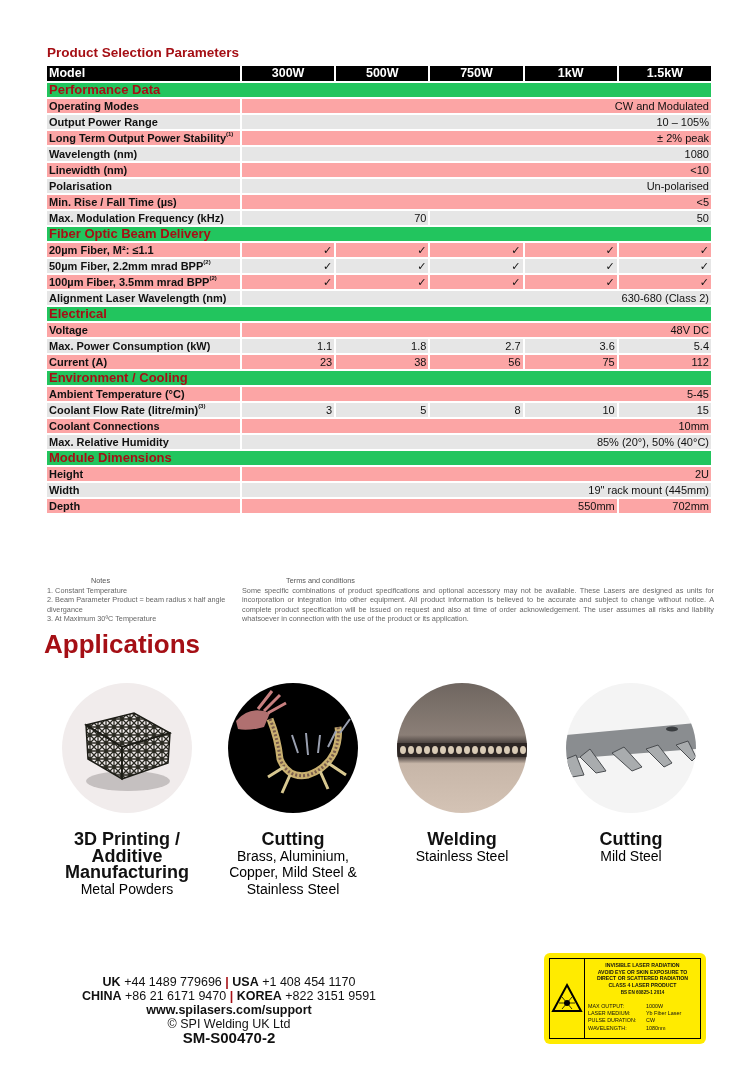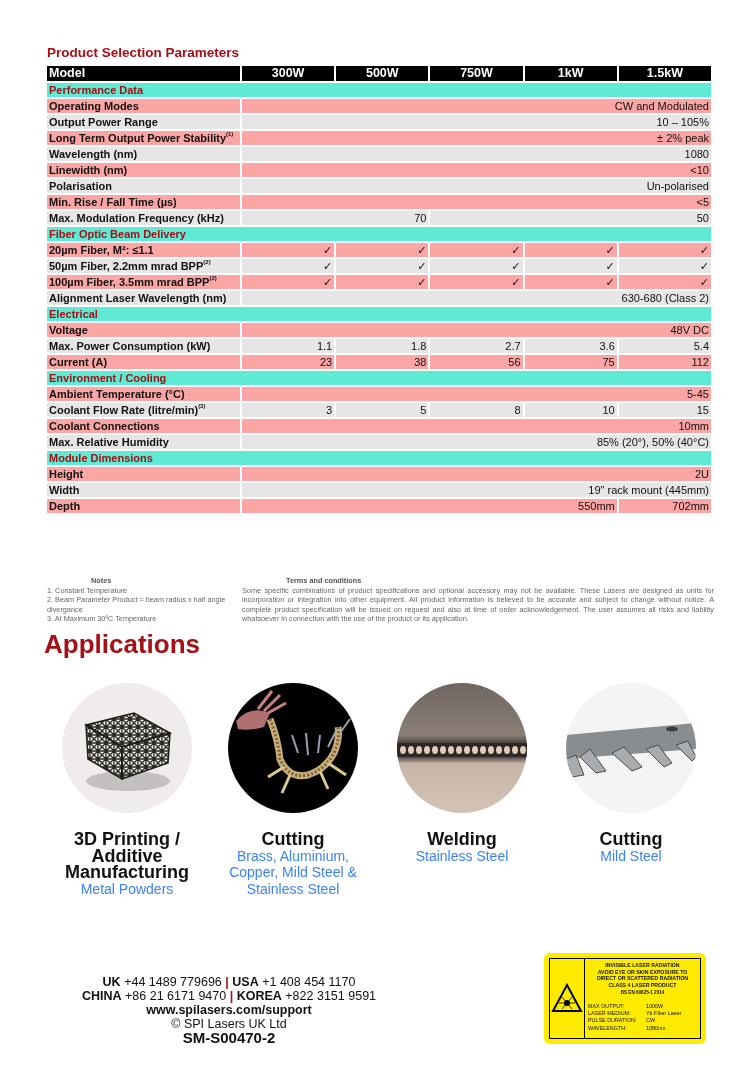--- a/index.html
+++ b/index.html
@@ -3,34 +3,34 @@
 <meta charset="utf-8">
 <style>
   html,body{margin:0;padding:0;background:#ffffff;}
   body{width:754px;height:1067px;position:relative;overflow:hidden;font-family:"Liberation Sans",sans-serif;color:#111;}
   .title{position:absolute;left:47px;top:45px;font-size:13.5px;font-weight:bold;color:#a50f15;}
   table.spec{position:absolute;left:45px;top:64px;width:668px;border-collapse:separate;border-spacing:2px 2px;table-layout:fixed;font-size:11px;}
   table.spec td{padding:0 2px;height:14px;line-height:14px;white-space:nowrap;overflow:hidden;}
   table.spec col.c0{width:193px;}
   tr.hdr td{background:#000;color:#fff;font-weight:bold;font-size:12.5px;height:15px;line-height:15px;text-align:center;}
   tr.hdr td.lbl{text-align:left;}
-  tr.sec td{background:#5eead4;color:#a50f15;font-weight:bold;font-size:11px;padding-left:2px;}
+  tr.sec td{background:#22c55e;color:#a50f15;font-weight:bold;font-size:13px;padding-left:2px;}
   tr.dark td{background:#fca5a5;}
   tr.light td{background:#e6e6e6;}
   td.lbl{font-weight:bold;text-align:left;}
   td.val{text-align:right;}
   sup{font-size:6px;vertical-align:top;line-height:6px;}
   .notes{position:absolute;left:47px;top:576px;width:185px;font-size:7.3px;color:#666;line-height:9.6px;}
-  .notes .h,.terms .h{font-weight:bold;color:#555;padding-left:44px;}
+  .notes .h,.terms .h{font-weight:normal;color:#555;padding-left:44px;}
   .terms{position:absolute;left:242px;top:576px;width:472px;font-size:7.3px;color:#666;line-height:9.6px;text-align:justify;}
   .apps-title{position:absolute;left:44px;top:629px;font-size:26px;font-weight:bold;color:#a50f15;}
   .app{position:absolute;top:683px;width:160px;text-align:center;}
   .circle{width:130px;height:130px;border-radius:50%;margin:0 auto;overflow:hidden;position:relative;}
   .app .name{font-weight:bold;font-size:18px;line-height:16.5px;margin-top:18px;color:#111;}
-  .app .desc{font-size:14px;line-height:16.5px;color:#3b82f6;}
+  .app .desc{font-size:14px;line-height:16.5px;color:#000000;}
   .contact{position:absolute;left:74px;top:975px;width:310px;text-align:center;font-size:12.5px;line-height:14px;color:#111;}
   .contact b{font-weight:bold;}
   .contact .sep{color:#a50f15;font-weight:bold;}
   .contact .code{font-size:15px;font-weight:bold;}
   .label-box{position:absolute;left:544px;top:953px;width:162px;height:91px;background:#ffeb00;border-radius:6px;}
   .label-inner{position:absolute;left:5px;top:5px;right:5px;bottom:5px;border:1.5px solid #000;}
   .label-tri{position:absolute;left:0;top:0;width:34px;height:100%;border-right:1.5px solid #000;}
   .label-text{position:absolute;left:38px;top:3px;right:3px;font-size:5.2px;font-weight:bold;text-align:center;line-height:6.5px;}
   .label-specs{position:absolute;left:38px;top:44px;right:3px;font-size:5.4px;line-height:7.2px;}
   .label-specs .r{display:flex;}
@@ -293,21 +293,21 @@
     <span>+1 408 454 1170</span>
   </div>
   <div>
     <b>CHINA</b>
     <span>+86 21 6171 9470</span>
     <span class="sep">|</span>
     <b>KOREA</b>
     <span>+822 3151 9591</span>
   </div>
   <div><b>www.spilasers.com/support</b></div>
-  <div>© SPI Lasers UK Ltd</div>
+  <div>© SPI Welding UK Ltd</div>
   <div class="code">SM-S00470-2</div>
 </div>
 
 <div class="label-box">
   <div class="label-inner">
     <div class="label-tri">
       <svg width="34" height="78" viewBox="0 0 34 78">
         <polygon points="17,26 31,52 3,52" fill="#ffeb00" stroke="#000" stroke-width="2"></polygon>
         <circle cx="17" cy="44" r="3" fill="#000"></circle>
         <path d="M17 44 L9 44 M17 44 L25 44 M17 44 L12 38 M17 44 L22 38 M17 44 L12 50 M17 44 L22 50" stroke="#000" stroke-width="0.8"></path>

